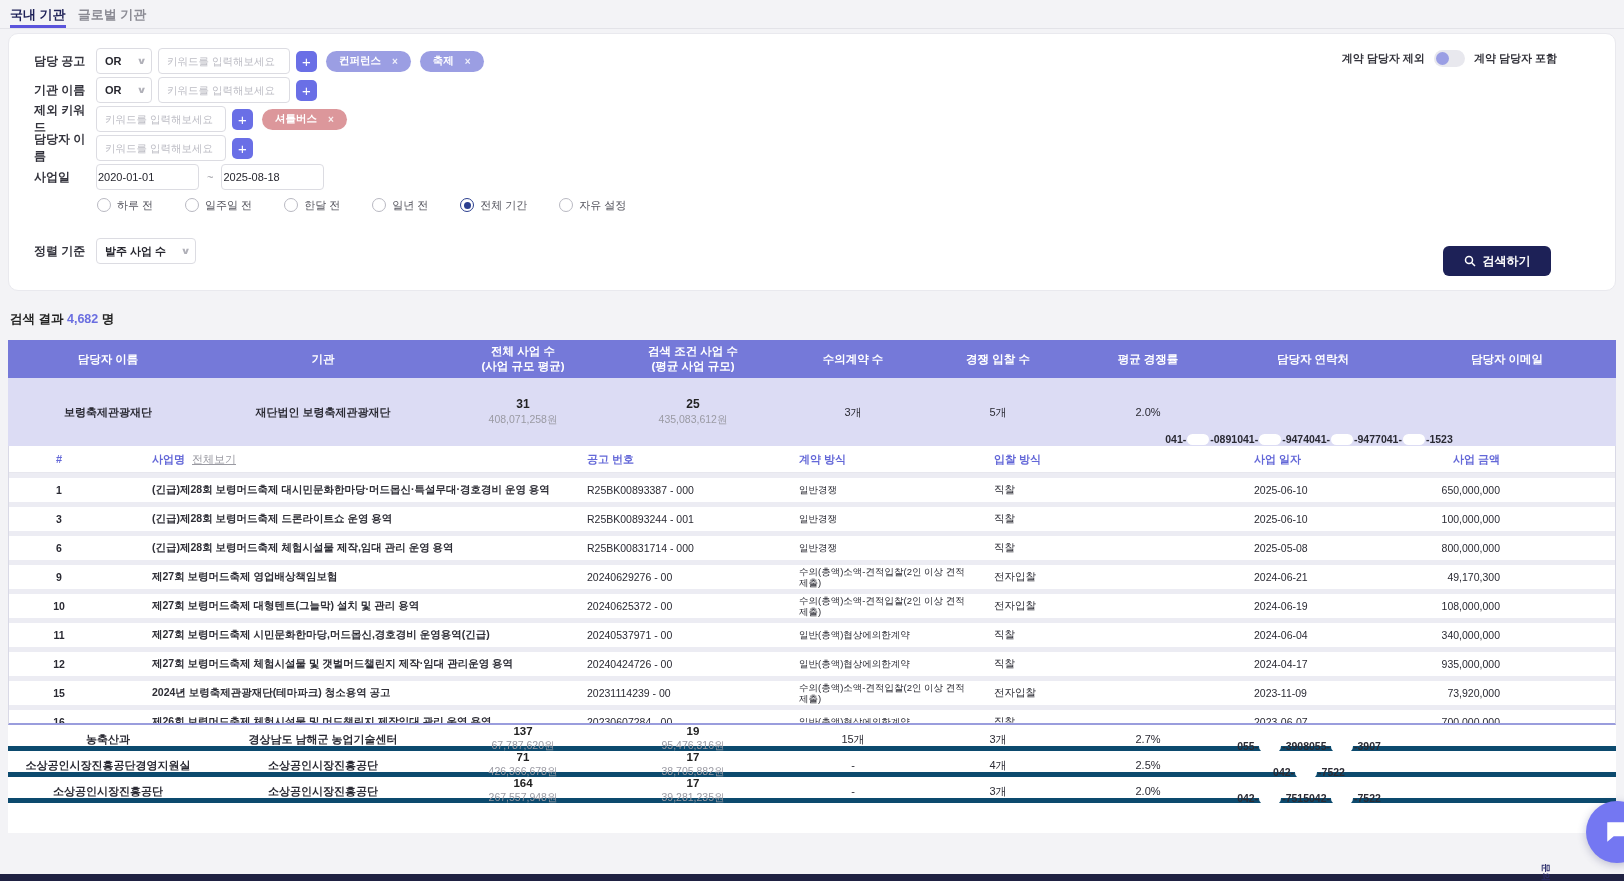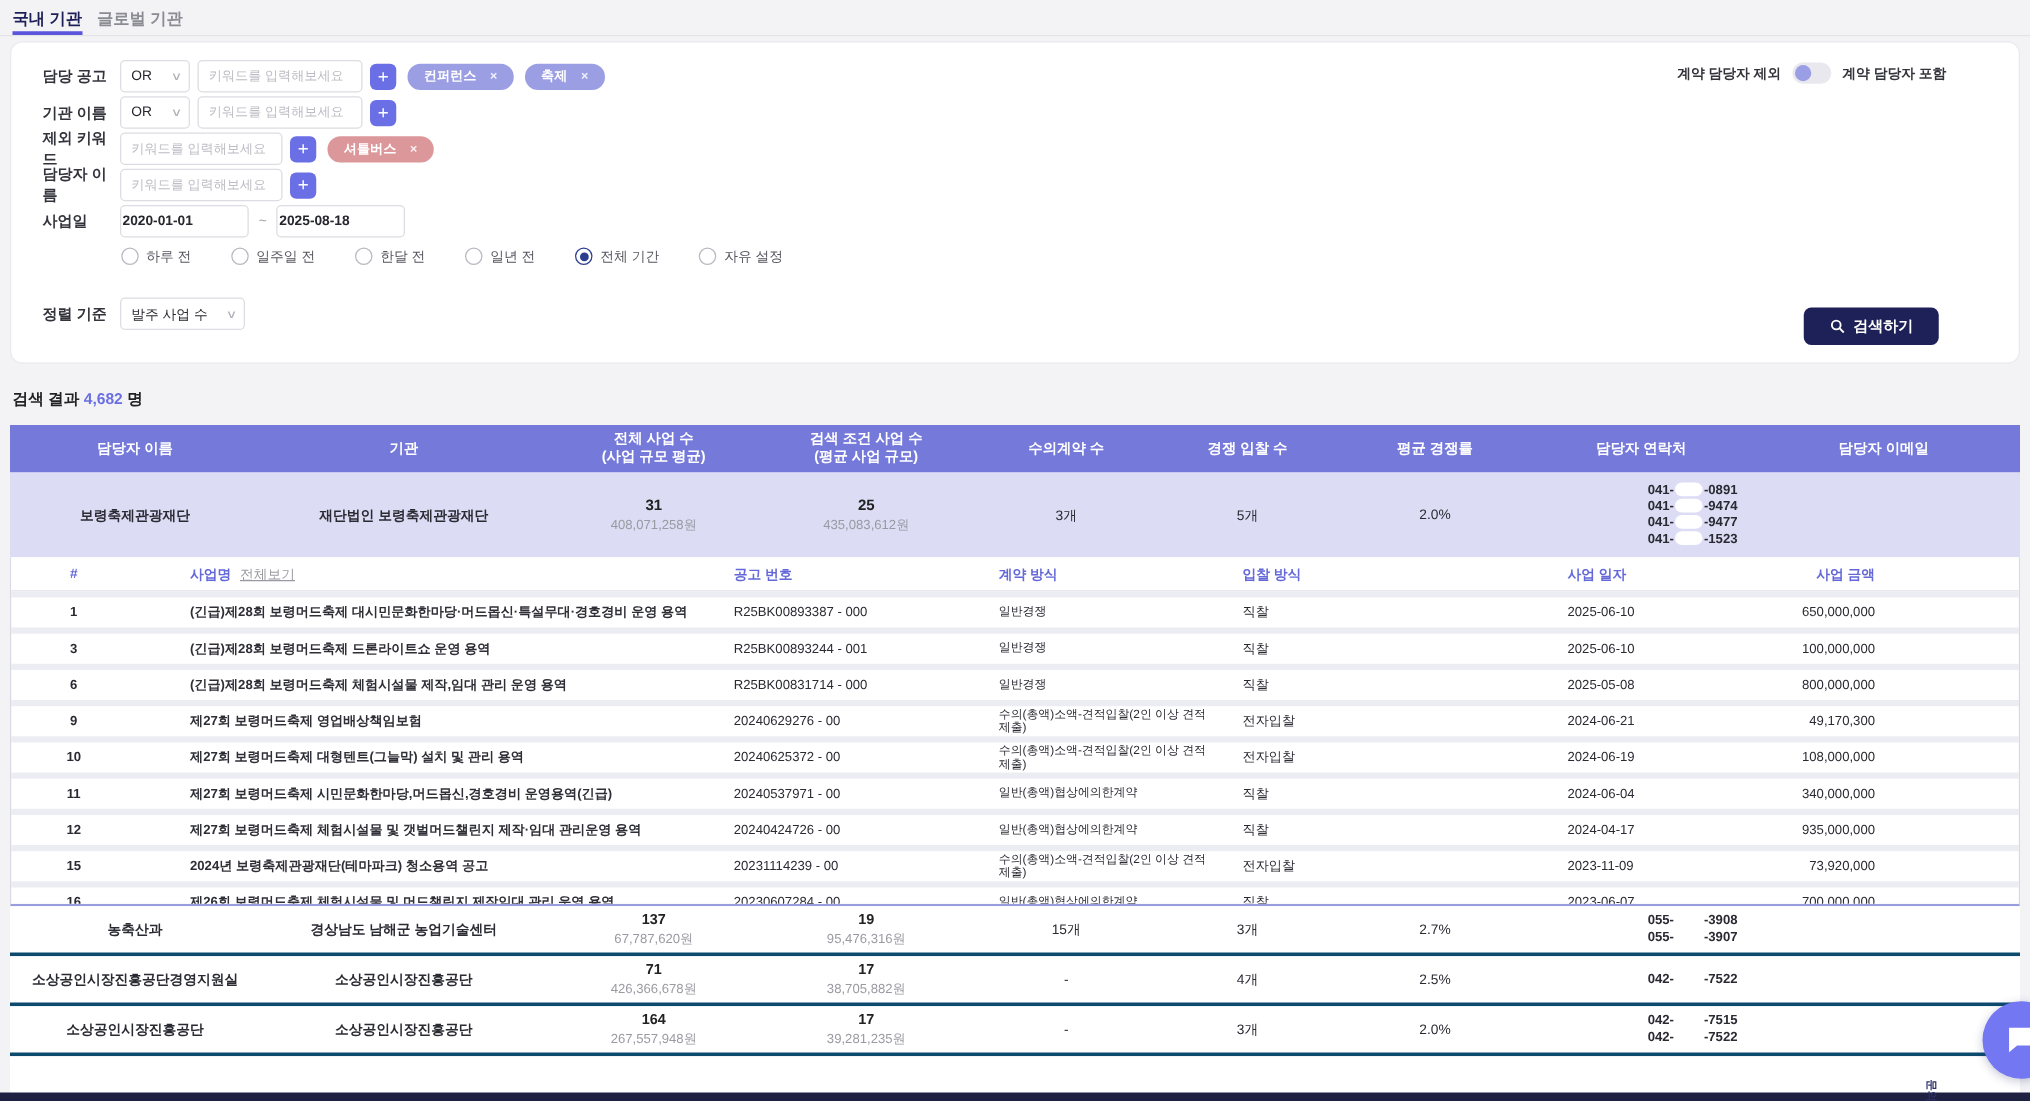--- a/index.html
+++ b/index.html
@@ -5,29 +5,29 @@
   *{box-sizing:border-box;margin:0;padding:0;font-family:"Liberation Sans","DejaVu Sans",sans-serif}
   html,body{width:1624px;height:881px;overflow:hidden;background:#f3f3f6;position:relative}
   
   .tabs{display:flex;gap:12px;padding:6px 10px 0;border-bottom:1px solid #e3e3e8;height:29px}
   .tab{font-size:13px;font-weight:700;color:#8b8b94;padding-bottom:5px;cursor:pointer}
   .tab.active{color:#1d2057;border-bottom:3px solid #5b54dc}
   
   .fcard{margin:4px 8px 0;background:#fff;border:1px solid #e9e9ee;border-radius:10px;height:258px;position:relative;padding:14px 0 0 25px}
   .frow{display:flex;align-items:center;height:26px;margin-bottom:3px}
   .flabel{width:62px;font-size:12px;font-weight:700;color:#33333c;flex:none}
-  .fselect{width:56px;height:26px;border:1px solid #dcdce2;border-radius:4px;display:flex;align-items:center;justify-content:space-between;padding:0 6px 0 8px;font-size:11px;font-weight:400;color:#26262e;background:#fff;cursor:pointer}
+  .fselect{width:56px;height:26px;border:1px solid #dcdce2;border-radius:4px;display:flex;align-items:center;justify-content:space-between;padding:0 6px 0 8px;font-size:11px;font-weight:700;color:#26262e;background:#fff;cursor:pointer}
   .fselect .chev{font-size:9px;color:#b0b0b8;transform:scaleX(1.4)}
   .finput{height:26px;border:1px solid #dcdce2;border-radius:4px;padding:0 8px;font-size:10.5px;color:#333;width:132px;margin-left:6px;outline:none}
   .finput::placeholder{color:#bcbcc4}
   .finput.noop{margin-left:0;width:130px}
   .plusbtn{width:21px;height:21px;border:none;border-radius:5px;background:#6a6fe6;color:#fff;font-size:15px;line-height:19px;margin-left:6px;cursor:pointer;flex:none}
   .tag{height:21px;border-radius:11px;display:flex;align-items:center;gap:11px;padding:0 13px;color:#fff;font-size:10.5px;font-weight:700;margin-left:9px;cursor:default}
   .tag .x{font-size:10px;opacity:.85;cursor:pointer}
-  .dinput{width:103px;height:26px;border:1px solid #dcdce2;border-radius:4px;padding:0 1px;font-size:11px;font-weight:700;color:#26262e;outline:none}
+  .dinput{width:103px;height:26px;border:1px solid #dcdce2;border-radius:4px;padding:0 1px;font-size:11px;font-weight:400;color:#26262e;outline:none}
   .tilde{margin:0 8px;color:#9a9aa2;font-size:11px}
   .radios{display:flex;align-items:center;gap:0;margin-left:63px;height:18px;margin-bottom:8px;margin-top:6px}
   .ropt{display:flex;align-items:center;gap:6px;margin-right:32px;cursor:pointer}
   .radio{width:14px;height:14px;border:1.5px solid #b9b9c2;border-radius:50%;position:relative;background:#fff;flex:none}
   .radio.checked{border-color:#2c3f8f}
   .radio.checked::after{content:'';position:absolute;inset:2.5px;background:#2c3f8f;border-radius:50%}
   .rlabel{font-size:11px;color:#55555e}
   .sortrow{margin-top:24px}
   .fselect.sort{width:100px}
   .togglebox{position:absolute;right:58px;top:16px;display:flex;align-items:center;gap:9px}
@@ -42,21 +42,21 @@
   .tablewrap{margin:0 8px;background:#fff}
   .g-main{display:grid;grid-template-columns:200px 230px 170px 170px 150px 140px 160px 170px 1fr}
   .thead{background:#7579d9;height:38px}
   .thead .hc{display:flex;flex-direction:column;align-items:center;justify-content:center;color:#fff;font-size:11.5px;font-weight:700;line-height:1.3}
   .featured{background:#dcdcf4;height:68px}
   .c{display:flex;align-items:center;justify-content:center;font-size:11px;color:#2a2a33}
   .col{flex-direction:column}
   .b600{font-weight:600}
   .num{font-size:12px;font-weight:700;color:#222}
   .avg{font-size:10.5px;color:#9a9aa3;margin-top:2px}
-  .phones{flex-direction:column;align-items:flex-end;justify-content:center;padding-right:8px}
+  .phones{flex-direction:row;align-items:flex-end;justify-content:center;padding-right:8px}
   .phline{font-size:10.5px;font-weight:600;color:#2a2a33;line-height:1.25;white-space:nowrap}
   .blob{display:inline-block;width:22px;height:11px;background:#fff;border-radius:6px;vertical-align:-2px;margin:0 1px}
   
   .subwrap{background:#fff;border-left:1px solid #d9d9e6;border-right:1px solid #d9d9e6;border-bottom:2px solid #9a9ddd}
   .g-sub{display:grid;grid-template-columns:100px 440px 180px 240px 160px 260px 1fr}
   .subhead{height:27px;border-bottom:1px solid #e7e7ee;background:#fff}
   .subhead .sc{display:flex;align-items:center;font-size:11px;font-weight:700;color:#6468d8}
   .cc{justify-content:center}
   .sname{justify-content:flex-start;padding-left:43px;gap:7px}
   .link{font-size:11px;font-weight:400;color:#9a9aa2;text-decoration:underline;cursor:pointer}
@@ -65,21 +65,21 @@
   .sbid{justify-content:flex-start;padding-left:25px}
   .sdate{justify-content:flex-start;padding-left:125px}
   .samount{justify-content:flex-end;padding-right:115px}
   .subrows{background:#ececf3;height:250px;overflow:hidden}
   .srow{background:#fff;height:24px;margin-top:5px}
   .srow .c{font-size:10.5px}
   .srow .name{justify-content:flex-start;padding-left:43px;font-weight:600;color:#2e2e36;white-space:nowrap;overflow:hidden}
   .srow .contract{font-size:9.5px;line-height:1.2;text-align:left}
   .srow .bold{font-weight:700}
   
-  .brow{background:#fff;height:40px;border-bottom:3px solid #0c4a6e}
+  .brow{background:#fff;height:26px;border-bottom:5px solid #0c4a6e}
   .brow .num{font-size:11.5px}
   .filler{background:#fff;height:30px}
   .bottombar{position:absolute;left:0;bottom:0;width:1624px;height:7px;background:#1f2142}
   
   .fab{position:absolute;right:-24px;bottom:18px;width:62px;height:62px;border-radius:50%;background:#7477f2;display:flex;align-items:center;justify-content:center;cursor:pointer;box-shadow:0 2px 8px rgba(60,60,120,.3)}
   .fablabel{position:absolute;right:70px;bottom:2px;font-size:9px;font-weight:700;color:#2b2d6b;transform:rotate(90deg)}
   .sicon{display:inline-block}
 </style>
 </head>
 <body>

